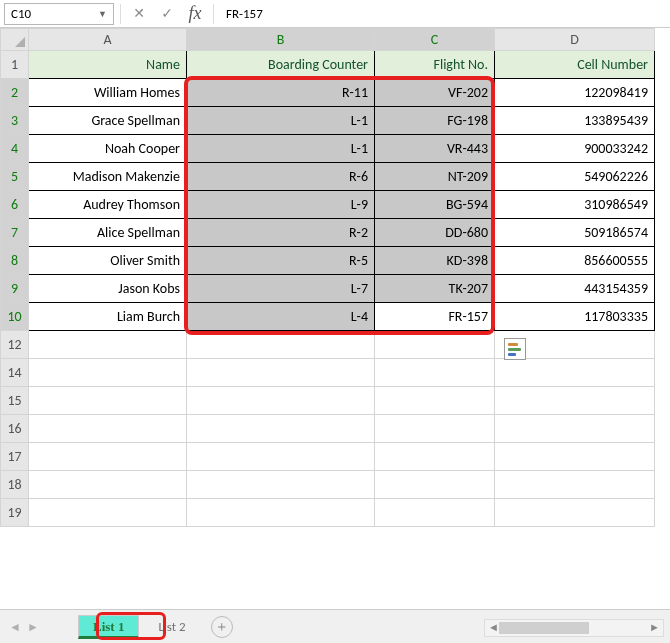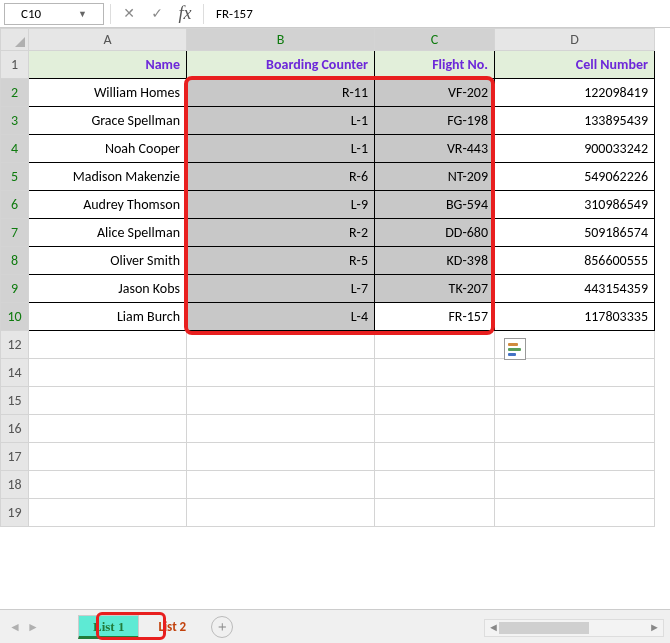--- a/index.html
+++ b/index.html
@@ -1,38 +1,38 @@
 <!DOCTYPE html>
 <html><head>
 <meta charset="utf-8">
 <style>
   * { box-sizing: border-box; margin: 0; padding: 0; font-family: Calibri, Arial, sans-serif; }
   body { background: #fff; width: 670px; height: 643px; overflow: hidden; position: relative; user-select: none; }
 
   
   .top-bar { display: flex; align-items: center; height: 28px; border-bottom: 1px solid #ccc; background: #fff; padding-left: 4px; gap: 4px; }
-  .name-box { width: 100px; height: 22px; border: 1px solid #b7b7b7; background: #fff; font-size: 13px; padding: 2px 16px; display: flex; align-items: center; justify-content: space-between; }
+  .name-box { width: 110px; height: 22px; border: 1px solid #b7b7b7; background: #fff; font-size: 13px; padding: 2px 6px; display: flex; align-items: center; justify-content: space-between; }
   .name-box .dd { font-size: 9px; color: #666; }
   .fb-btn { width: 24px; height: 22px; display: flex; align-items: center; justify-content: center; color: #888; font-size: 14px; }
   .fb-btn.fx { font-style: italic; font-family: 'Times New Roman', serif; color: #555; font-size: 18px; }
   .fb-sep { width:1px; height:20px; background:#ddd; margin: 0 2px; }
   .formula-input { flex: 1; height: 22px; font-size: 13px; padding: 2px 6px; border: none; outline: none; }
 
   
   .grid-wrap { position: relative; height: 565px; overflow: hidden; }
   table.grid { border-collapse: collapse; table-layout: fixed; }
   .grid th, .grid td { border: 1px solid #d4d4d4; font-size: 14px; }
   .col-hdr { background: #e6e6e6; color: #555; text-align: center; font-weight: normal; height: 22px; }
   .row-hdr { background: #e6e6e6; color: #555; text-align: center; font-weight: normal; width: 28px; height: 28px; font-size:13px;}
   .corner   { background: #e6e6e6; width: 28px; height: 22px; position: relative; }
   .corner::after{ content:""; position:absolute; right:3px; bottom:3px; width:0; height:0; border-left:10px solid transparent; border-bottom:10px solid #b0b0b0;}
   .col-hdr.sel, .row-hdr.sel { background: #d2d2d2; color:#0f7b0f; }
 
   .dc { height: 28px; padding: 0 6px; text-align: right; background:#fff; }
-  .hdr-cell { background: #e2efda; color:#6d28d9; font-weight: bold; border:1px solid #000 !important; }
+  .hdr-cell { background: #e2efda; color:#14532d; font-weight: normal; border:1px solid #000 !important; }
   .data-b   { border:1px solid #000 !important; }
   .sel-range { background:#c8c8c8;text-align:right; }
   .active-cell { background:#fff !important; }
 
   .col-A { width: 158px; }
   .col-B { width: 188px; }
   .col-C { width: 120px; }
   .col-D { width: 160px; }
 
   
@@ -41,21 +41,21 @@
   
   .qa-icon { position:absolute; width:22px; height:22px; border:1px solid #999; background:#fff; display:flex; flex-direction:column; justify-content:center; gap:2px; padding:3px; }
   .qa-icon span{ height:3px; border-radius:1px;}
   .qa-icon span:nth-child(1){ background:#d08b3e; width:70%;}
   .qa-icon span:nth-child(2){ background:#5a9e5a; width:90%;}
   .qa-icon span:nth-child(3){ background:#4472c4; width:55%;}
 
   
   .tab-strip { position:absolute; left:0; right:0; bottom:0; height:34px; background:#f0f0f0; border-top:1px solid #ccc; display:flex; align-items:center; padding-left:8px; gap:4px; }
   .nav-btn { width:14px; height:18px; display:flex; align-items:center; justify-content:center; color:#b0b0b0; font-size:12px; }
-  .tab { height:24px; padding:3px 14px 0; font-size:13px; color:#c2410c; border:1px solid transparent; border-bottom:none; position:relative;font-weight:bold; }
+  .tab { height:24px; padding:3px 14px 0; font-size:13px; color:#737373; border:1px solid transparent; border-bottom:none; position:relative; }
   .tab.active { background:#5eead4; border-color:#ccc; color:#227c3a; font-weight:bold; border-bottom:3px solid #227c3a; padding-bottom:0;font-family:Liberation Serif, serif; }
   .tab-add { width:22px; height:22px; border:1px solid #bbb; border-radius:50%; display:flex; align-items:center; justify-content:center; color:#888; font-size:14px; margin-left:6px;}
   .tab-red { position:absolute; border:3px solid #e81f1f; border-radius:6px; pointer-events:none; }
 
   .hscroll { position:absolute; right:6px; bottom:6px; height:18px; width:180px; background:#f3f3f3; border:1px solid #ddd; }
   .hscroll .thumb{ position:absolute; left:14px; top:2px; height:12px; width:90px; background:#cfcfcf;}
   .hscroll .ar { position:absolute; top:1px; font-size:11px; color:#888;}
   .hscroll .ar.l{left:3px;} .hscroll .ar.r{right:3px;}
 </style>
 </head>

